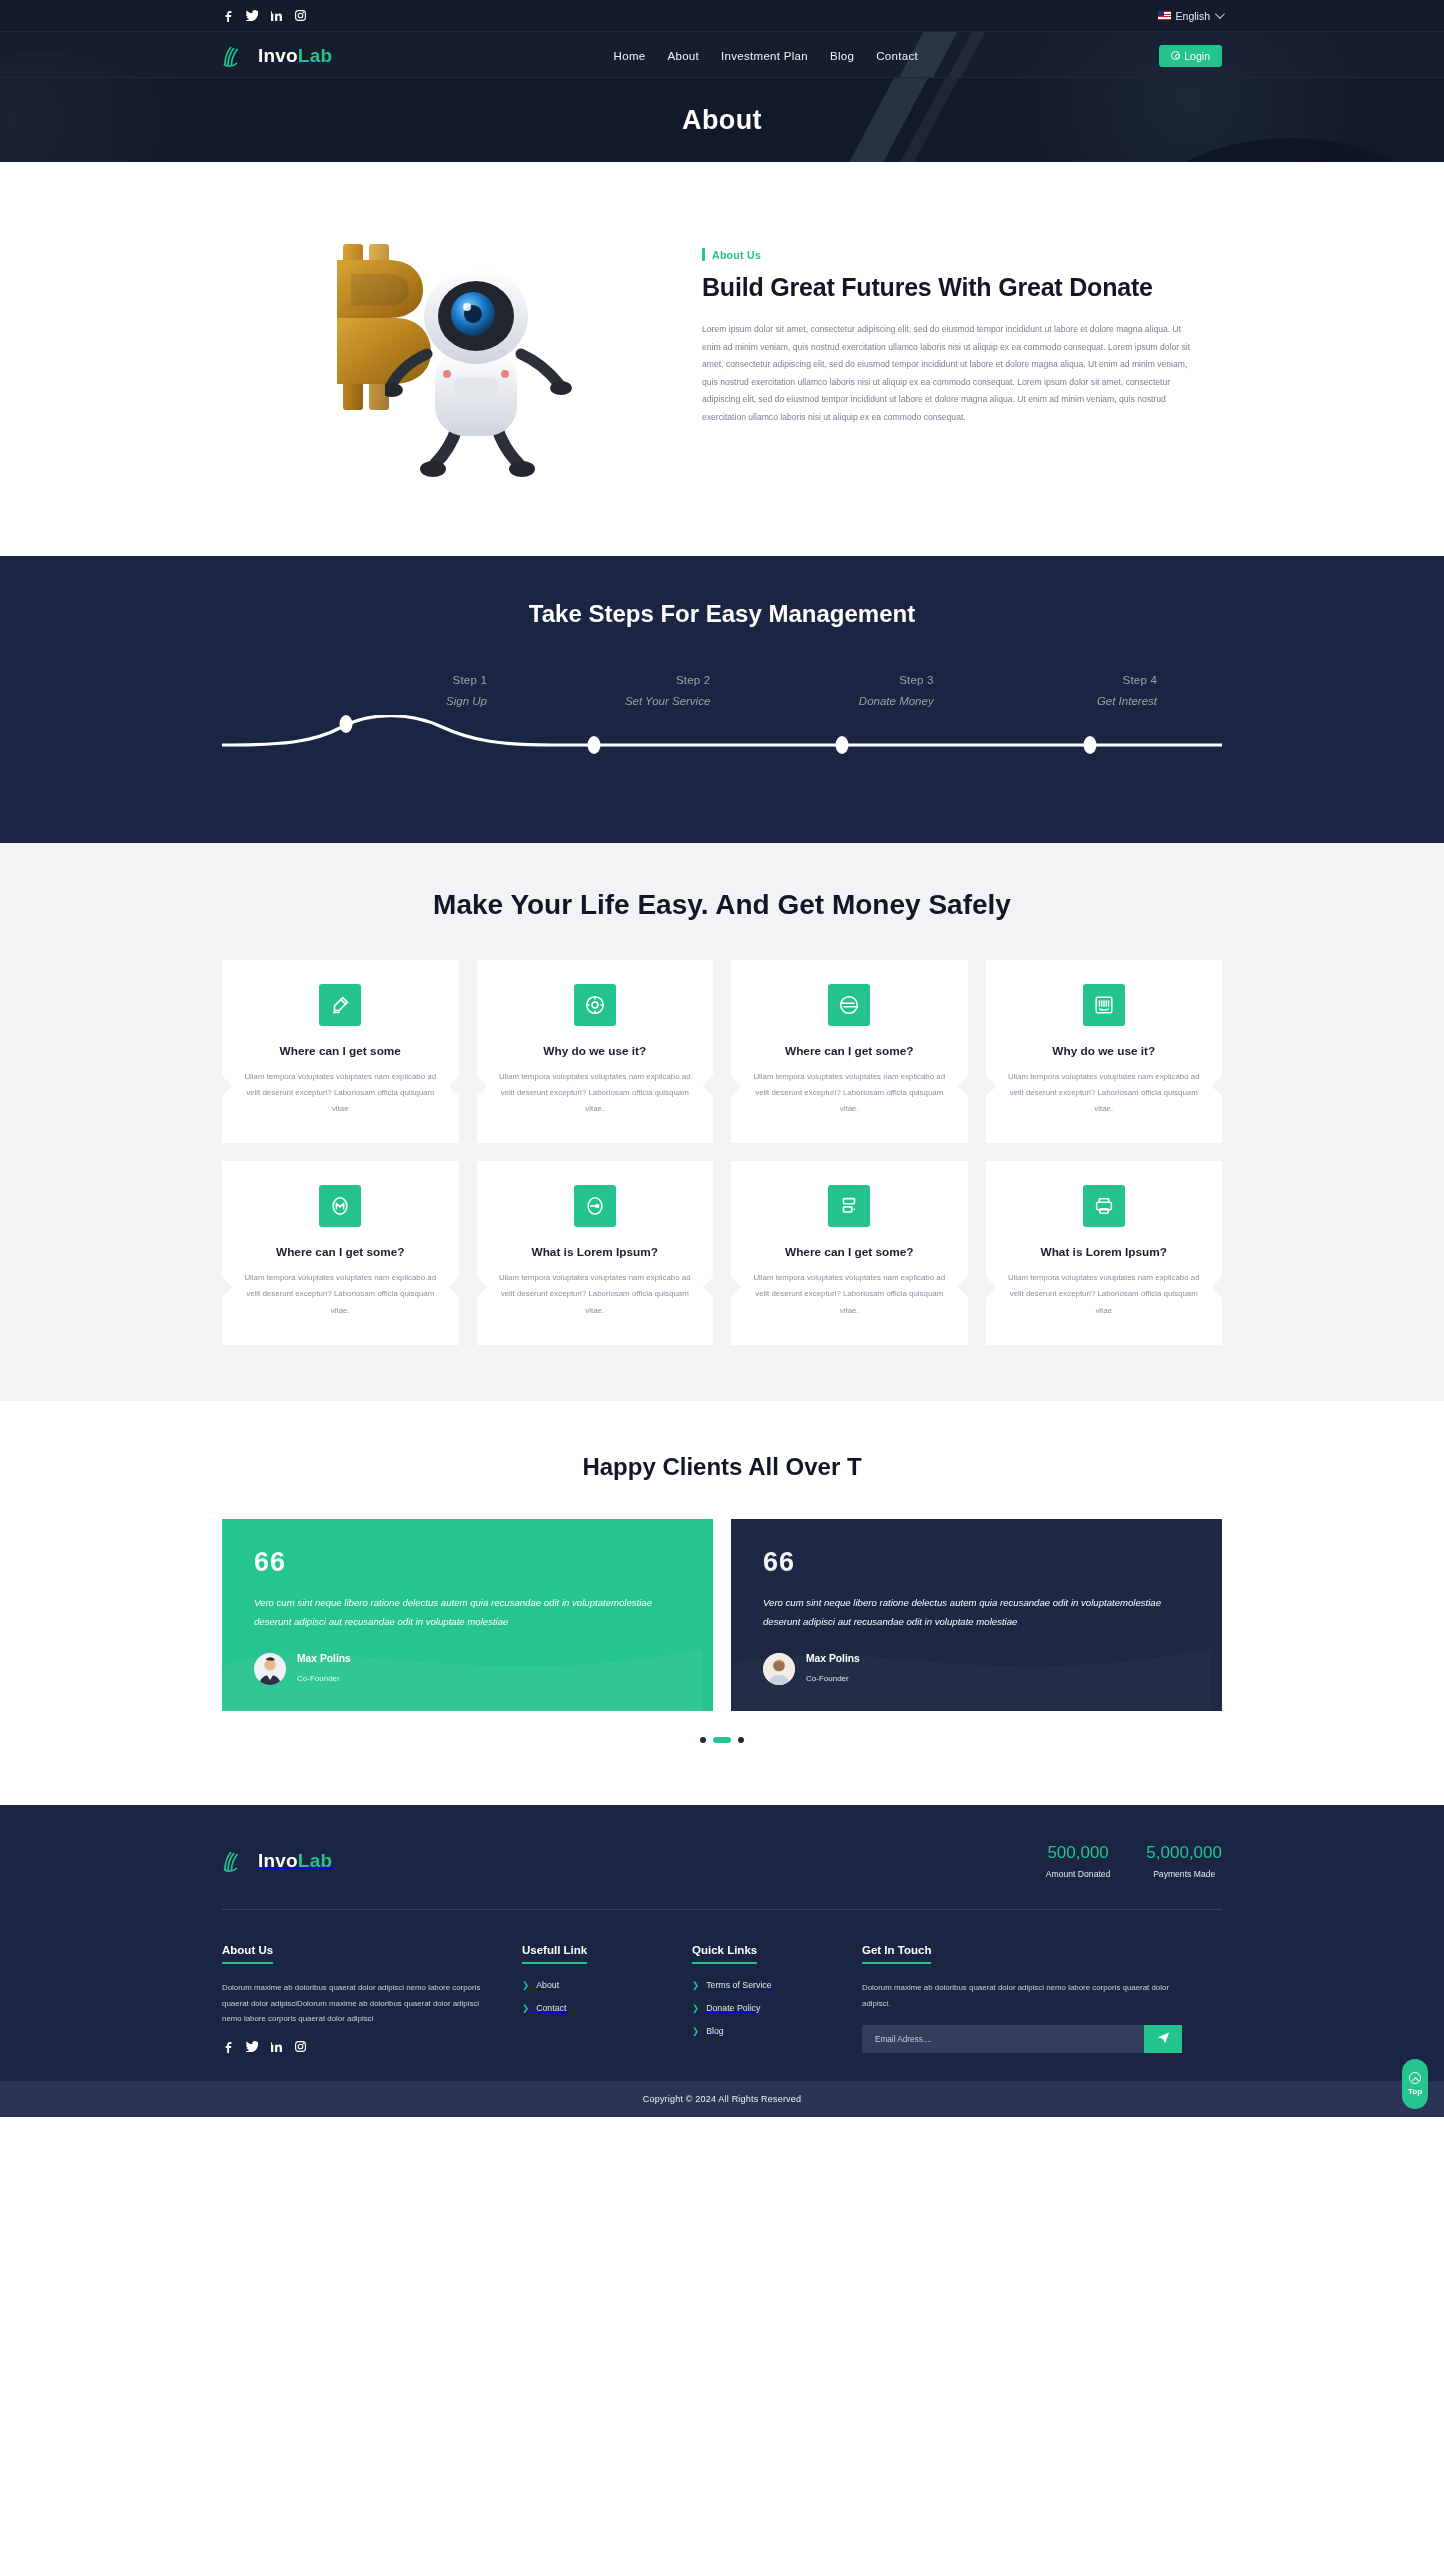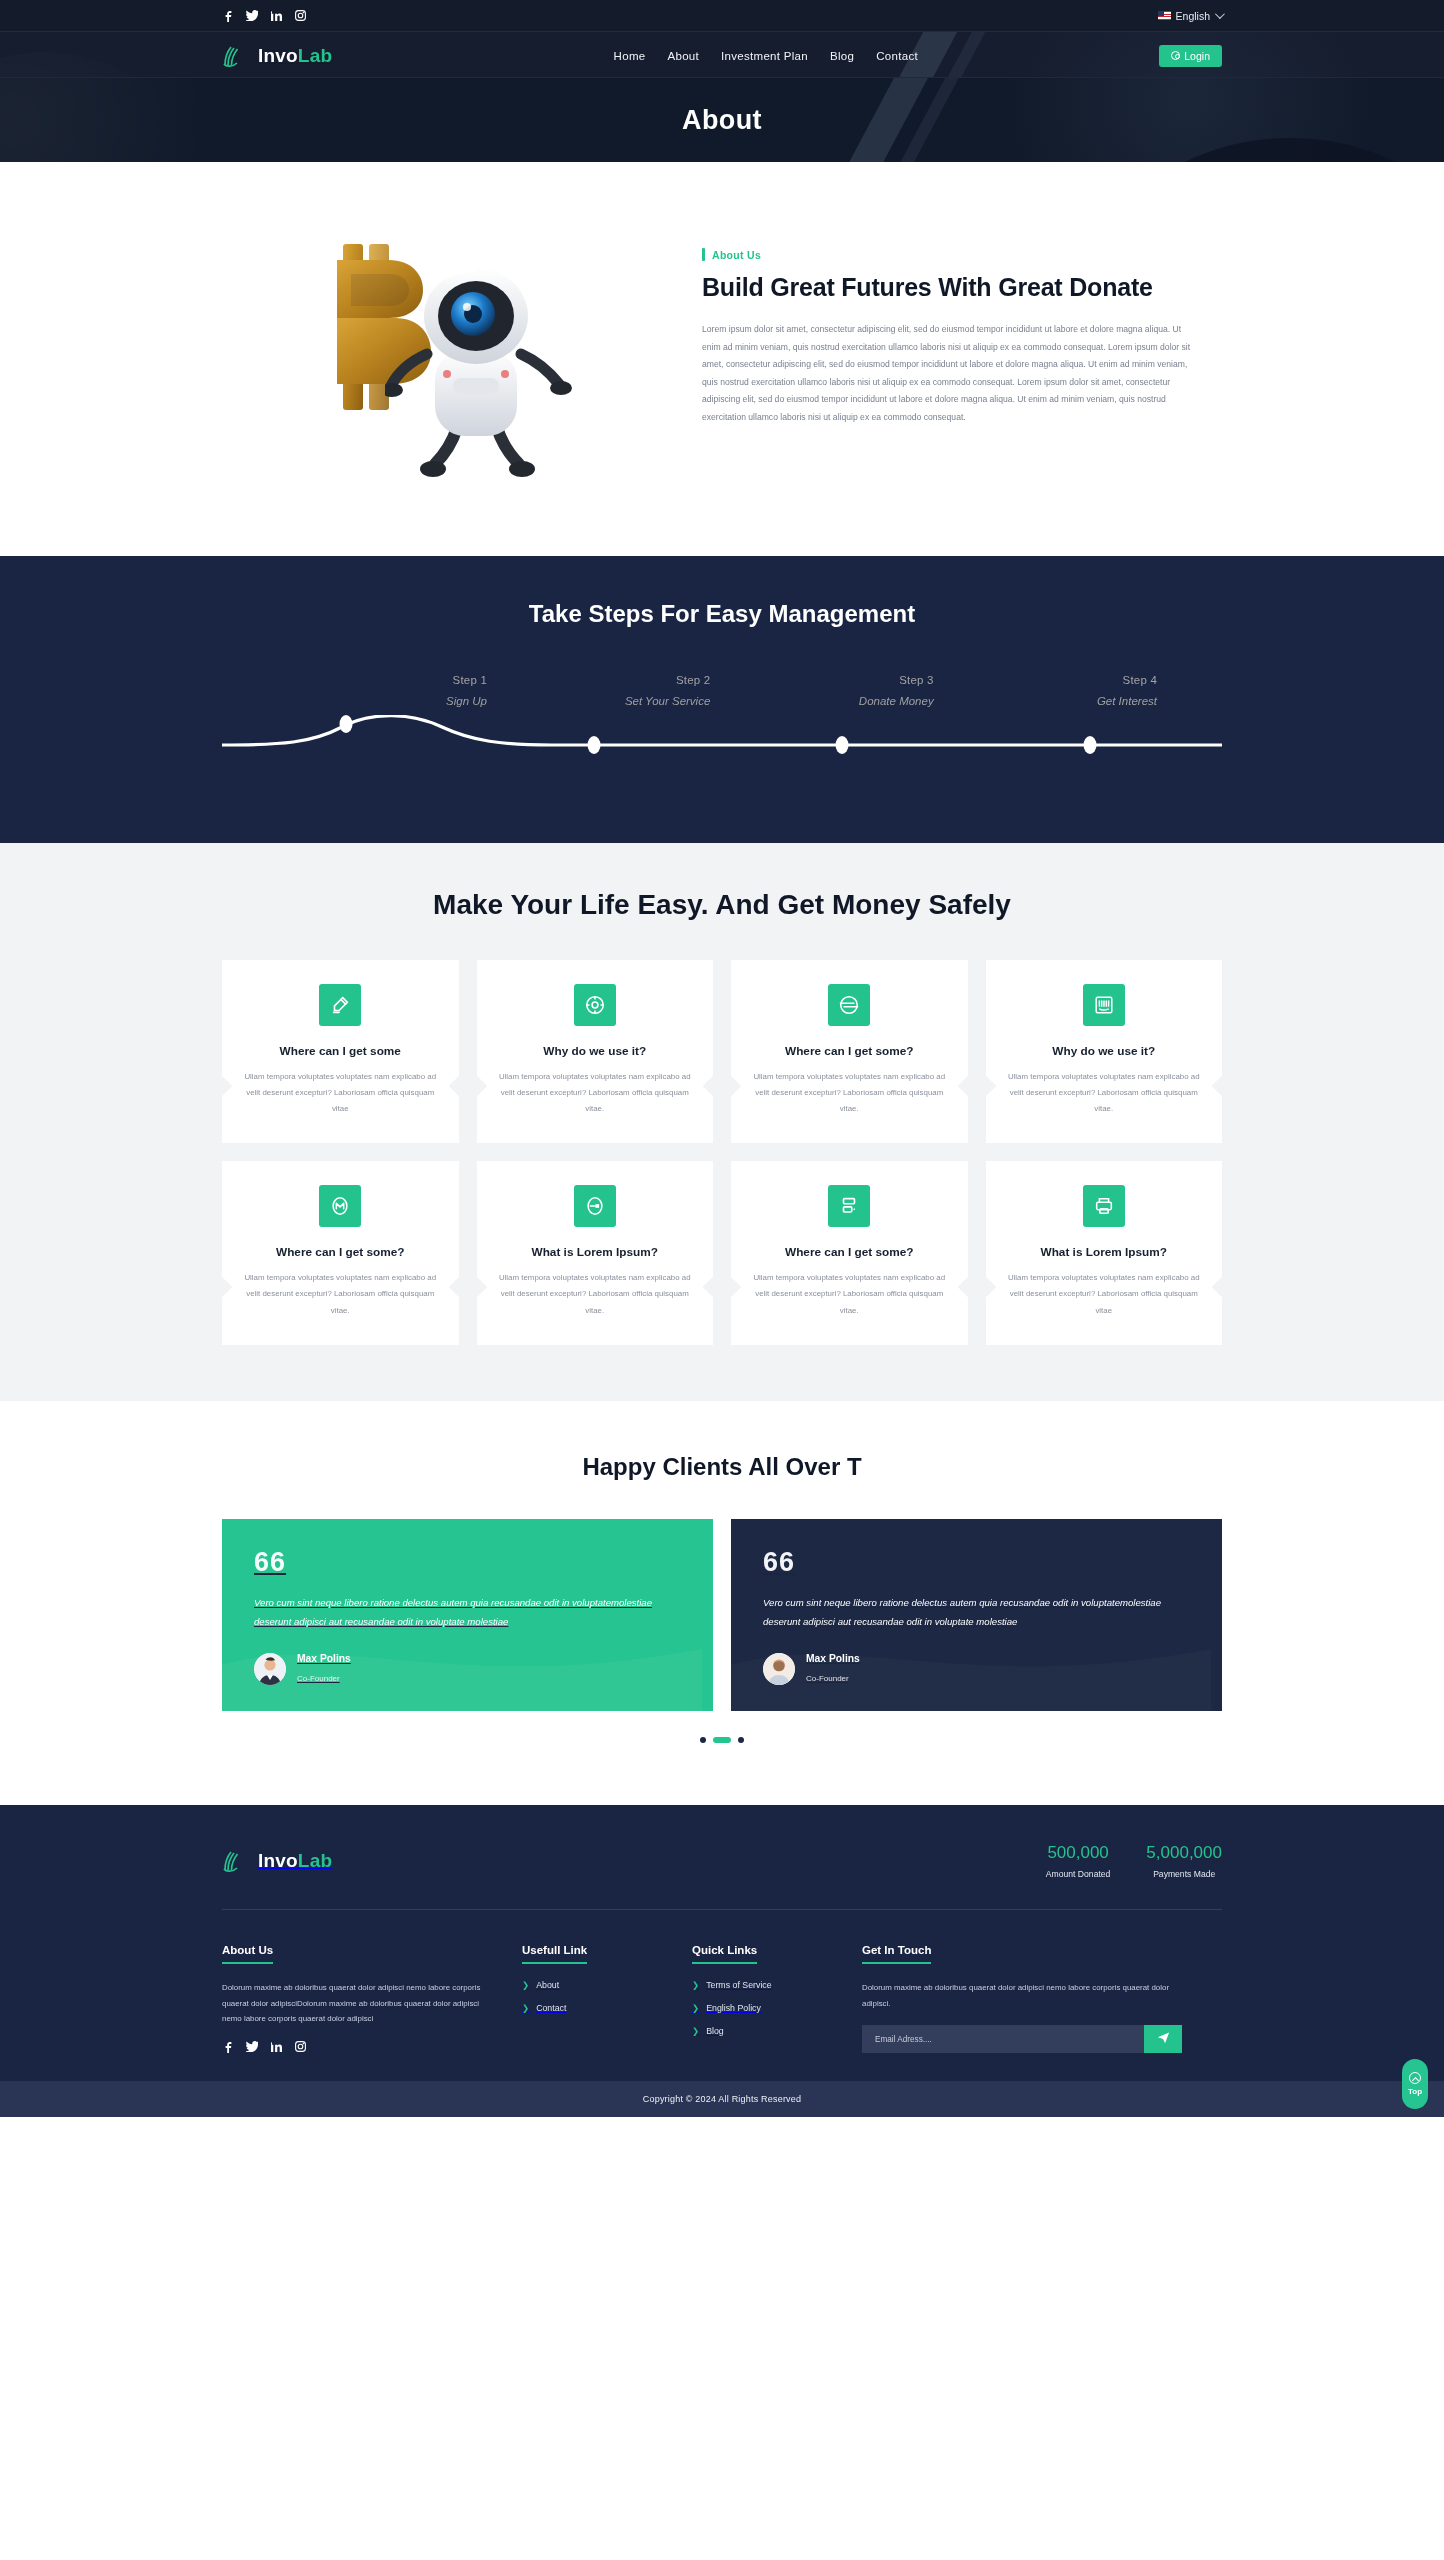--- a/index.html
+++ b/index.html
@@ -78,21 +78,21 @@
   .card{background:#fff;padding:24px 17px 26px;text-align:center;position:relative;}
   .card .ico{width:42px;height:42px;background:#24c38e;border-radius:3px;margin:0 auto 18px;display:flex;align-items:center;justify-content:center;}
   .card h3{font-size:11.8px;font-weight:800;color:#16202f;margin-bottom:11px;}
   .card p{font-size:7.9px;line-height:2.05;color:#8a909c;}
   .card:after{content:"";position:absolute;right:-9px;top:118px;width:16px;height:16px;background:#f2f3f5;transform:rotate(45deg);}
   .card:before{content:"";position:absolute;left:-9px;top:118px;width:16px;height:16px;background:#f2f3f5;transform:rotate(45deg);}
 
   
   .testi{background:#fff;padding:52px 0 62px;}
   .testi h2{text-align:center;font-size:24px;font-weight:800;color:#101828;margin-bottom:38px;}
-  .tgrid{display:grid;grid-template-columns:1fr 1fr;gap:18px;text-decoration:underline;}
+  .tgrid{display:grid;grid-template-columns:1fr 1fr;gap:18px;}
   .tcard{position:relative;overflow:hidden;padding:30px 32px 26px;min-height:178px;}
   .tcard.green{background:#25c490;}
   .tcard.dark{background:#1d2844;}
   .tcard .qm{font-size:27px;font-weight:800;color:rgba(255,255,255,.95);line-height:1;margin-bottom:17px;letter-spacing:1px;}
   .tcard .qt{font-size:9.6px;line-height:2.0;font-style:italic;color:#fff;margin-bottom:22px;position:relative;z-index:2;}
   .tcard .who{display:flex;align-items:center;gap:11px;position:relative;z-index:2;}
   .tcard .av{width:32px;height:32px;border-radius:50%;overflow:hidden;background:#e9edf2;position:relative;flex:none;}
   .tcard .nm{font-size:10.3px;font-weight:800;color:#fff;margin-bottom:3px;}
   .tcard .ro{font-size:8px;color:rgba(255,255,255,.86);}
   .tcard .blob{position:absolute;left:0;right:0;bottom:0;height:86px;opacity:.5;}
@@ -552,21 +552,21 @@
         </div>
 
         <div class="fc3">
           <div class="fh">Quick Links</div>
           <a class="flink" href="#">
             <span class="ar">❯</span>
             <span class="t">Terms of Service</span>
           </a>
           <a class="flink" href="#">
             <span class="ar">❯</span>
-            <span class="t">English Policy</span>
+            <span class="t">Donate Policy</span>
           </a>
           <a class="flink" href="#">
             <span class="ar">❯</span>
             <span class="t">Blog</span>
           </a>
         </div>
 
         <div class="fc4">
           <div class="fh">Get In Touch</div>
           <p class="fp">Dolorum maxime ab doloribus quaerat dolor adipisci nemo labore corporis quaerat dolor adipisci.</p>

